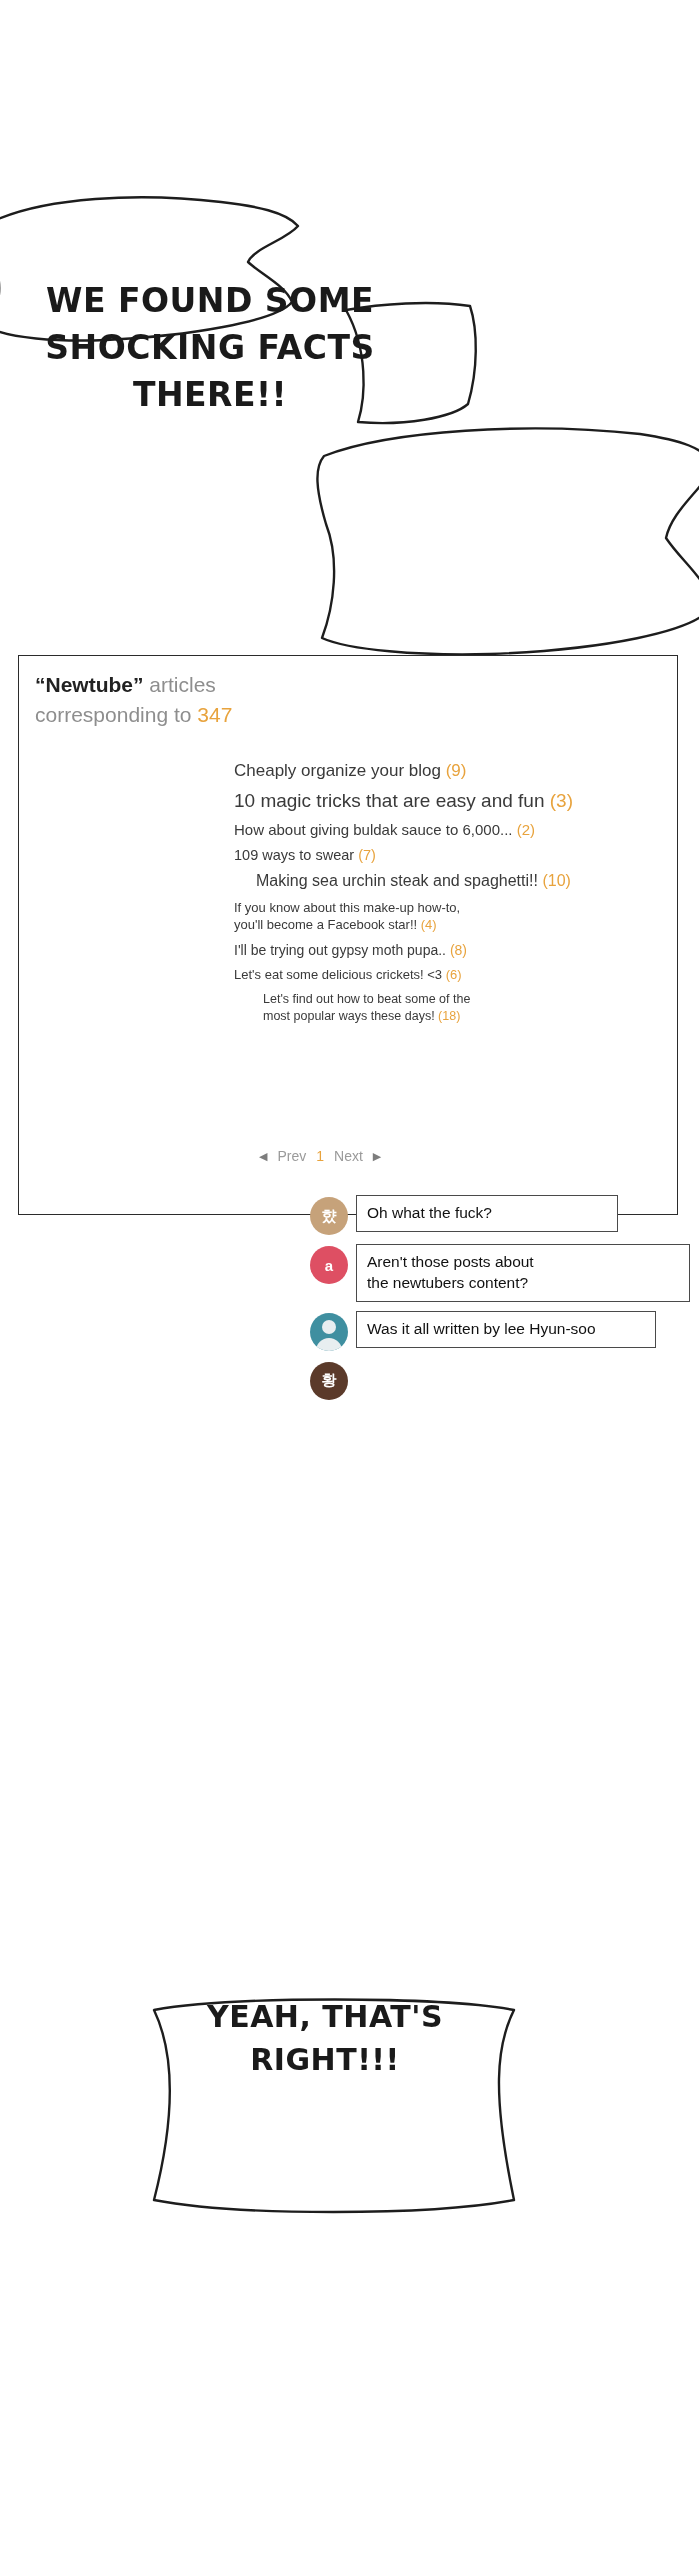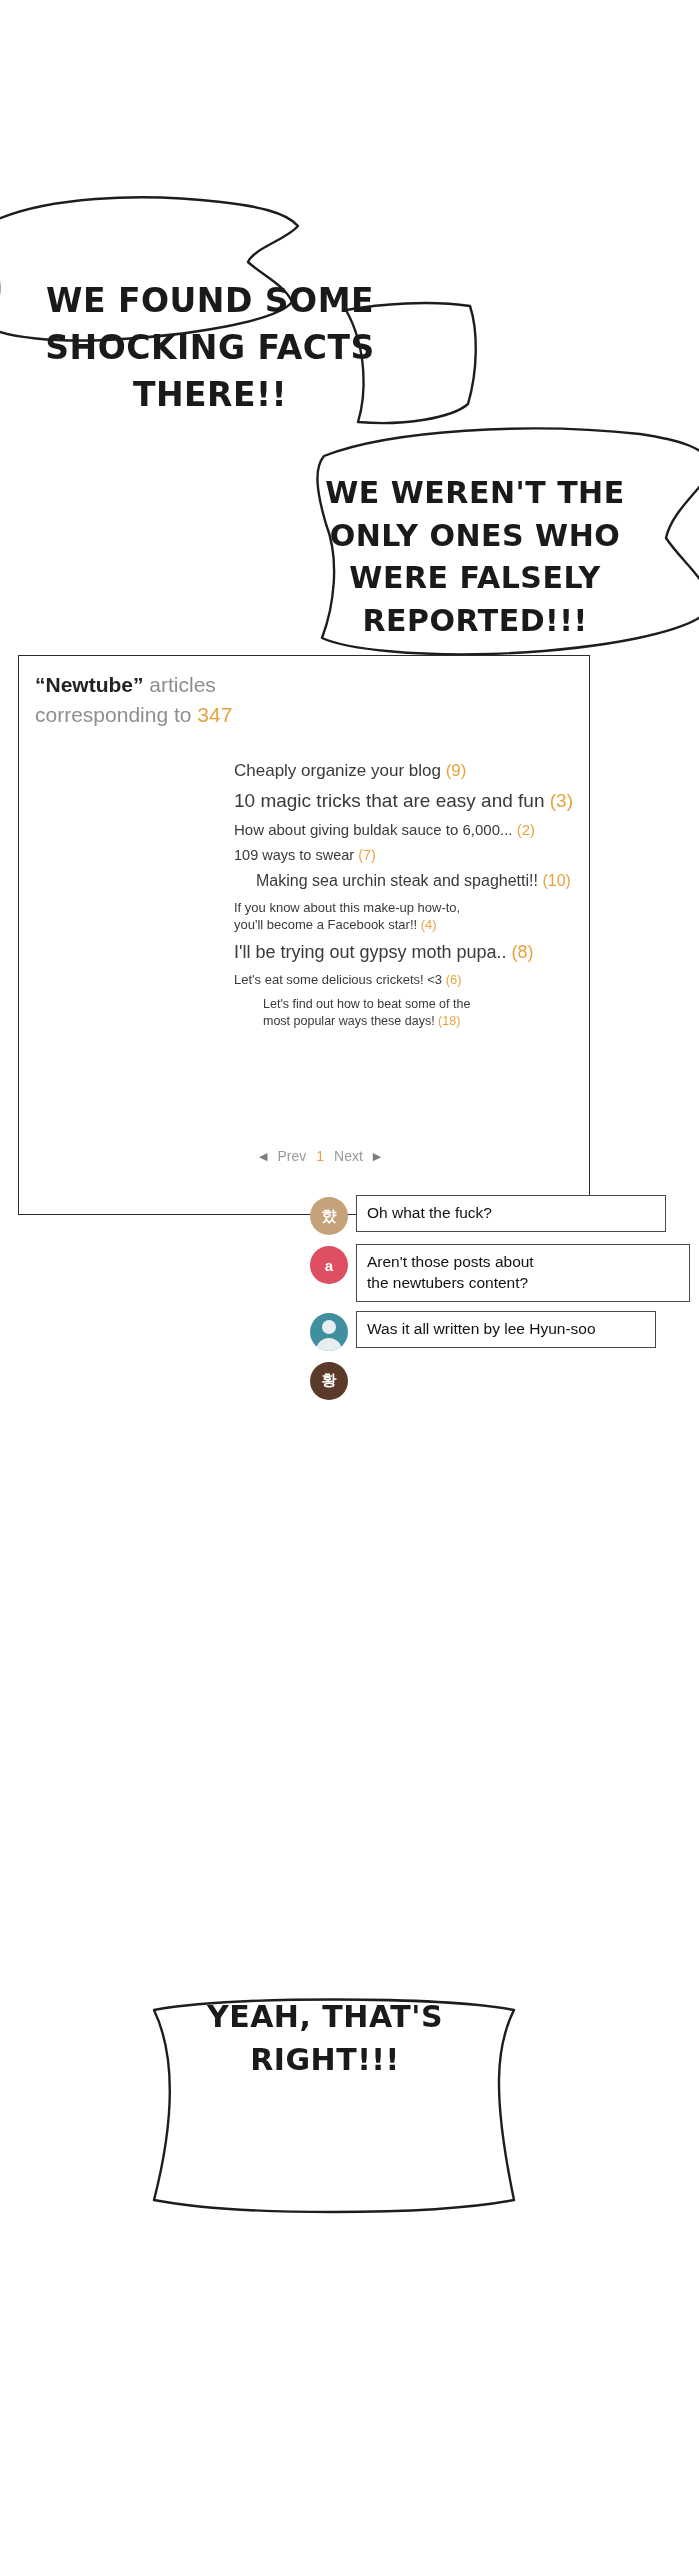--- a/index.html
+++ b/index.html
@@ -55,21 +55,21 @@
   .bubble-svg {
     position: absolute;
     pointer-events: none;
   }
 
   
   .panel {
     position: absolute;
     left: 18px;
     top: 655px;
-    width: 572px;
+    width: 660px;
     height: 560px;
     background: #ffffff;
     border: 1px solid #2b2b2b;
     box-sizing: border-box;
     overflow: hidden;
   }
   .panel-header {
     position: absolute;
     left: 16px;
     top: 14px;
@@ -98,21 +98,21 @@
   }
   .list-item .num {
     color: #e8a33d;
   }
   .li-1 { font-size: 17px; }
   .li-2 { font-size: 19px; }
   .li-3 { font-size: 15px; }
   .li-4 { font-size: 14.5px; }
   .li-5 { font-size: 16px; padding-left: 22px; }
   .li-6 { font-size: 13px; line-height: 1.32; }
-  .li-7 { font-size: 18px; }
+  .li-7 { font-size: 14px; }
   .li-8 { font-size: 12.5px; line-height: 1.34; }
   .li-9 { font-size: 13px; }
   .li-10 { font-size: 12.5px; line-height: 1.34; padding-left: 8px; margin-left: 21px; }
 
   .pager {
     position: absolute;
     left: 240px;
     top: 492px;
     width: 230px;
     display: flex;
@@ -180,21 +180,21 @@
     border: 1px solid #4a4a4a;
     padding: 7px 10px;
     font-size: 15.5px;
     line-height: 1.35;
     color: #111;
     box-sizing: border-box;
     min-height: 22px;
     display: flex;
     align-items: center;
   }
-  .msg.w1 { width: 310px; }
+  .msg.w1 { width: 262px; }
   .msg.w2 { width: 357px; }
   .msg.w3 { width: 300px; }
   .msg.w4 { width: 318px; }
 </style>
 </head>
 <body>
 
 <div class="stage">
 
   <svg class="bubble-svg" style="left:-14px; top:190px;" width="320" height="200" viewBox="0 0 320 200">
@@ -214,24 +214,20 @@
              C34,186 40,140 26,104 C16,70 14,48 24,36 Z" fill="#ffffff" stroke="#1d1d1d" stroke-width="2.4" stroke-linejoin="round"></path>
   </svg>
 
   <svg class="bubble-svg" style="left:290px; top:660px;" width="300" height="90" viewBox="0 0 300 90">
     <path d="M6,4 C70,22 180,28 276,8 C262,34 230,58 176,68 C120,78 50,54 6,4 Z" fill="#ffffff" stroke="#1d1d1d" stroke-width="2.4" stroke-linejoin="round"></path>
   </svg>
 
   <div class="bubble-text" id="bubble1-text">WE FOUND SOME
 SHOCKING FACTS
 THERE!!</div>
-  <div class="bubble-text" id="bubble2-text">WE WEREN'T THE
-ONLY ONES WHO
-WERE FALSELY
-REPORTED!!!</div>
 
   <div class="panel">
     <div class="panel-header">
       <b>“Newtube”</b><span> articles</span><br>
       <span>corresponding to </span><span class="count">347</span>
     </div>
 
     <div class="list">
       <div class="list-item li-1">
         <span>Cheaply organize your blog</span>

